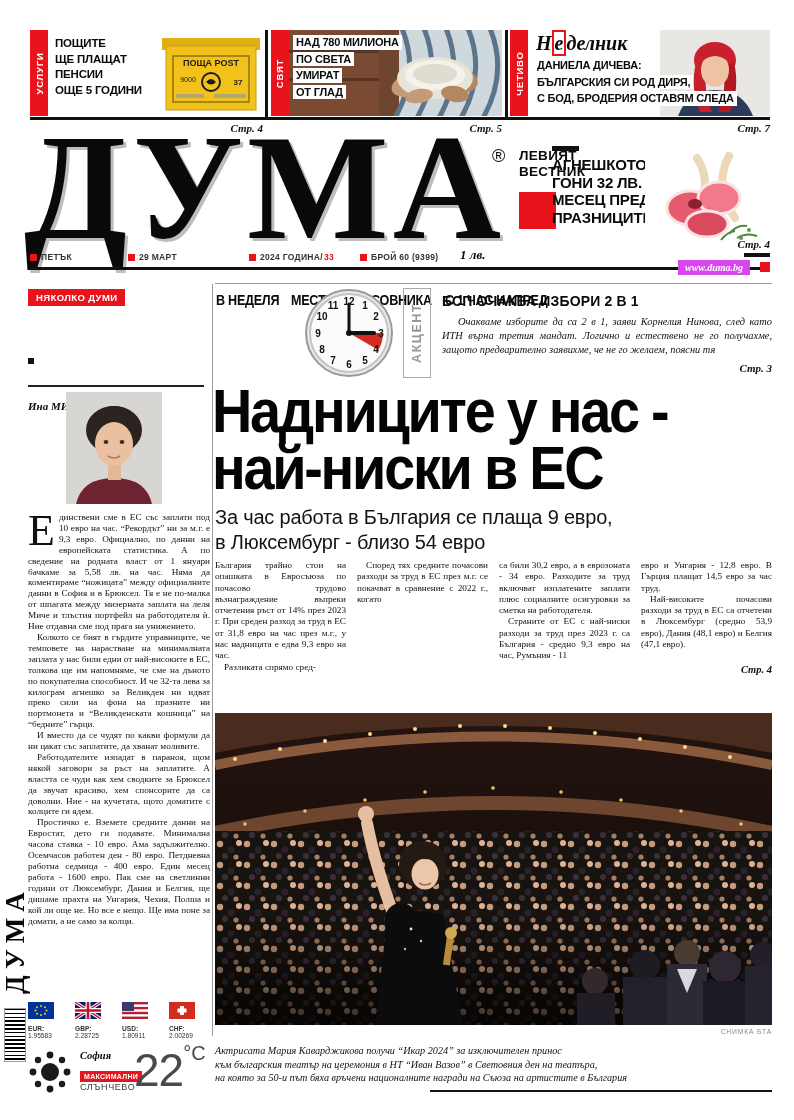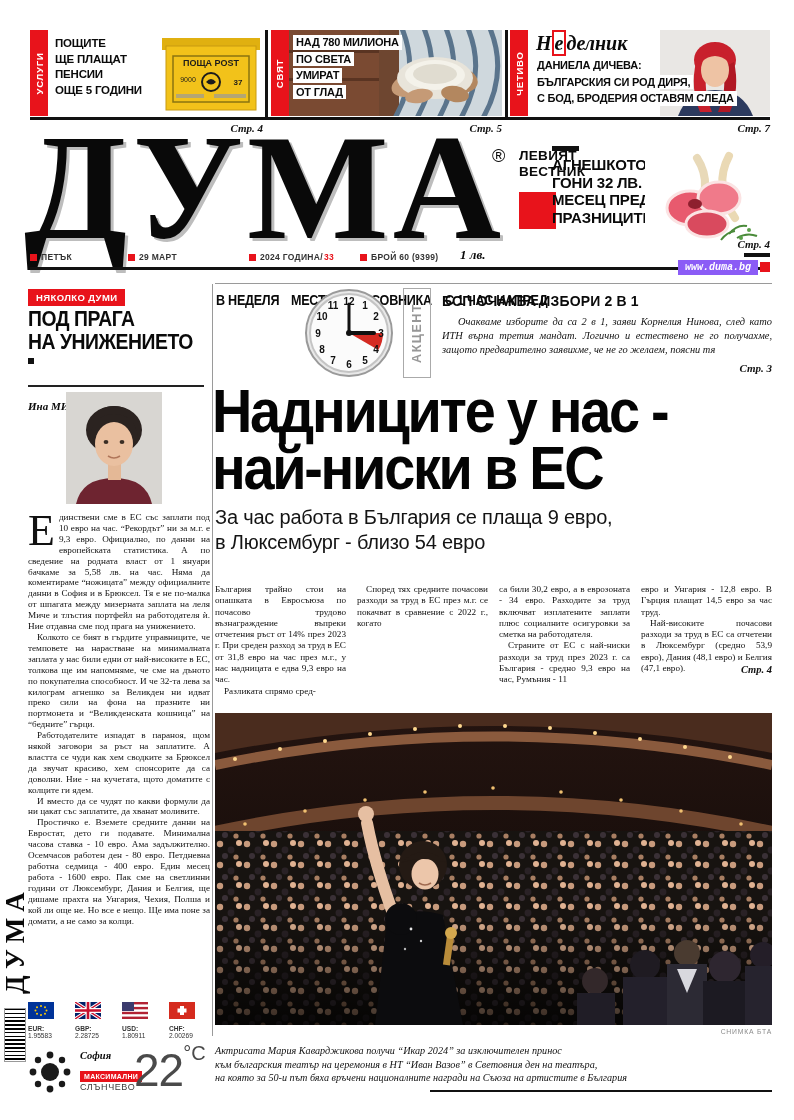--- a/index.html
+++ b/index.html
@@ -21,22 +21,22 @@
 
   
   .logo{font-family:"Liberation Serif",serif;font-weight:700;font-size:150px;line-height:110px;
         letter-spacing:4px;color:#090909;text-shadow:3px 3px 0 #bdbdbd;}
   .tagline{font-size:13.5px;font-weight:700;line-height:16px;letter-spacing:.3px;}
   .lamb-line{font-weight:700;font-size:15px;line-height:17.5px;letter-spacing:-.2px;}
 
   
   .db-item{display:flex;align-items:center;gap:4px;font-size:8.5px;font-weight:700;color:#333;letter-spacing:.3px;}
   .db-sq{width:7px;height:7px;background:#e8131b;display:inline-block;}
-  .site-box{background:#8b5cf6;color:#fff;font-style:italic;font-weight:700;font-size:10px;
-            padding:2px 7px;font-family:Liberation Mono, monospace;}
+  .site-box{background:#d946ef;color:#fff;font-style:italic;font-weight:700;font-size:10px;
+            padding:2px 7px;font-family:Liberation Serif, serif;}
 
   
   .kicker{display:inline-block;background:#e8131b;color:#fff;font-weight:700;font-size:9.5px;
           padding:3px 8px;letter-spacing:.4px;}
   .op-title{font-weight:800;font-size:21.5px;line-height:23px;letter-spacing:-.5px;}
   .author{font-family:"Liberation Serif",serif;font-style:italic;font-weight:700;font-size:11px;margin-top:32px;}
   .op-text{font-family:"Liberation Serif",serif;font-size:9.2px;line-height:10.9px;text-align:justify;color:#111;}
   .op-text p{margin:0;text-indent:9px;}
   .op-text p.first{text-indent:0;}
   .dropcap{float:left;font-family:"Liberation Serif",serif;font-size:44px;line-height:33px;
@@ -228,43 +228,39 @@
       <span>БРОЙ 60 (9399)</span>
   </div>
   <div class="abs serif" style="left:460px;top:247px;font-size:13px;font-weight:700;font-style:italic;">1 лв.</div>
   <div class="abs thick-rule" style="left:30px;top:267px;width:740px;"></div>
   <div class="abs site-box" style="left:678px;top:260px;">www.duma.bg</div>
   <div class="abs red-bg" style="left:760px;top:262px;width:10px;height:10px;"></div>
 
   <div class="abs" style="left:28px;top:287px;">
     <span class="kicker">НЯКОЛКО ДУМИ</span>
   </div>
-  <div class="abs" style="left:28px;top:308px;width:184px;">
-    <div class="op-title cond">ПОД ПРАГА</div>
-    <div class="op-title cond">НА УНИЖЕНИЕТО</div>
-  </div>
   <div class="abs" style="left:28px;top:358px;width:6px;height:6px;background:#111;"></div>
   <div class="abs author" style="left:28px;top:368px;">Ина МИХАЙЛОВА</div>
   <div class="abs" style="left:28px;top:385px;width:176px;height:2px;background:#222;"></div>
   <svg class="abs" style="left:66px;top:392px;" width="96" height="112" viewBox="0 0 96 112">
     <rect width="96" height="112" fill="#d8d6d2"></rect>
     <path d="M10,112 q6,-26 38,-26 q32,0 38,26 z" fill="#6e2430"></path>
     <rect x="42" y="72" width="13" height="16" fill="#e4b896"></rect>
     <ellipse cx="48" cy="38" rx="28" ry="24" fill="#2b2320"></ellipse>
     <ellipse cx="48" cy="52" rx="19" ry="22" fill="#eac0a0"></ellipse>
     <path d="M24,44 q4,-22 24,-22 q20,0 24,22 l0,-14 q-8,-16 -24,-16 q-16,0 -24,16 z" fill="#2b2320"></path>
     <ellipse cx="40" cy="50" rx="2.4" ry="2" fill="#3a2d24"></ellipse>
     <ellipse cx="56" cy="50" rx="2.4" ry="2" fill="#3a2d24"></ellipse>
     <path d="M42,64 q6,4 12,0" stroke="#b0765a" stroke-width="1.6" fill="none"></path>
   </svg>
   <div class="abs op-text" style="left:28px;top:512px;width:182px;">
     <p class="first"><span class="dropcap">Е</span><span>динствени сме в ЕС със заплати под 10 евро на час. “Рекордът” ни за м.г. е 9,3 евро. Официално, по данни на европейската статистика. А по сведение на родната власт от 1 януари бачкаме за 5,58 лв. на час. Няма да коментираме “ножицата” между официалните данни в София и в Брюксел. Тя е не по-малка от шпагата между мизерната заплата на леля Миче и тлъстия портфейл на работодателя ѝ. Ние отдавна сме под прага на унижението.</span></p>
     <p>Колкото се бият в гърдите управниците, че темповете на нарастване на минималната заплата у нас били едни от най-високите в ЕС, толкова ще им напомняме, че сме на дъното по покупателна способност. И че 32-та лева за килограм агнешко за Великден ни идват преко сили на фона на празните ни портмонета и “Великденската кошница” на “бедните” гърци.</p>
+    <p>И вместо да се чудят по какви формули да ни цакат със заплатите, да хванат моливите.</p>
     <p>Работодателите изпадат в параноя, щом някой заговори за ръст на заплатите. А властта се чуди как хем сводките за Брюксел да звучат красиво, хем спонсорите да са доволни. Ние - на кучетата, щото доматите с колците ги ядем.</p>
-    <p>И вместо да се чудят по какви формули да ни цакат със заплатите, да хванат моливите.</p>
     <p>Простичко е. Вземете средните данни на Евростат, дето ги подавате. Минимална часова ставка - 10 евро. Ама задължително. Осемчасов работен ден - 80 евро. Петдневна работна седмица - 400 евро. Един месец работа - 1600 евро. Пак сме на светлинни години от Люксембург, Дания и Белгия, ще дишаме прахта на Унгария, Чехия, Полша и кой ли още не. Но все е нещо. Ще има поне за домати, а не само за колци.</p>
   </div>
   <div class="abs hair" style="left:212px;top:284px;width:1px;height:752px;"></div>
 
   <div class="abs hair" style="left:215px;top:283px;width:557px;height:1px;"></div>
   <div class="abs" style="left:216px;top:291px;">
     <div class="clock-line cond">В НЕДЕЛЯ</div>
     <div class="clock-line cond">МЕСТИМ</div>
     <div class="clock-line cond">ЧАСОВНИКА</div>
     <div class="clock-line cond">С 1 ЧАС НАПРЕД</div>
@@ -301,21 +297,21 @@
   <div class="abs pref" style="left:692px;top:362px;width:80px;text-align:right;">Стр. 3</div>
 
   <div class="abs" style="left:212px;top:382px;width:580px;">
     <div class="headline cond">Надниците у нас -</div>
     <div class="headline cond">най-ниски в ЕС</div>
   </div>
   <div class="abs" style="left:215px;top:505px;width:560px;">
     <div class="subhead">За час работа в България се плаща 9 евро,</div>
     <div class="subhead">в Люксембург - близо 54 евро</div>
   </div>
-  <div class="abs" style="left:215px;top:584px;width:557px;display:flex;gap:11px;">
+  <div class="abs" style="left:215px;top:560px;width:557px;display:flex;gap:11px;">
     <div class="body-col" style="width:131px;">
       <p class="first">България трайно стои на опашката в Евросъюза по почасово трудово възнаграждение въпреки отчетения ръст от 14% през 2023 г. При среден разход за труд в ЕС от 31,8 евро на час през м.г., у нас надницата е едва 9,3 евро на час.</p>
       <p>Разликата спрямо сред-</p>
     </div>
     <div class="body-col" style="width:131px;">
       <p>Според тях средните почасови разходи за труд в ЕС през м.г. се покачват в сравнение с 2022 г., когато</p>
     </div>
     <div class="body-col" style="width:131px;">
       <p class="first">са били 30,2 евро, а в еврозоната - 34 евро. Разходите за труд включват изплатените заплати плюс социалните осигуровки за сметка на работодателя.</p>
       <p>Страните от ЕС с най-ниски разходи за труд през 2023 г. са България - средно 9,3 евро на час, Румъния - 11</p>

